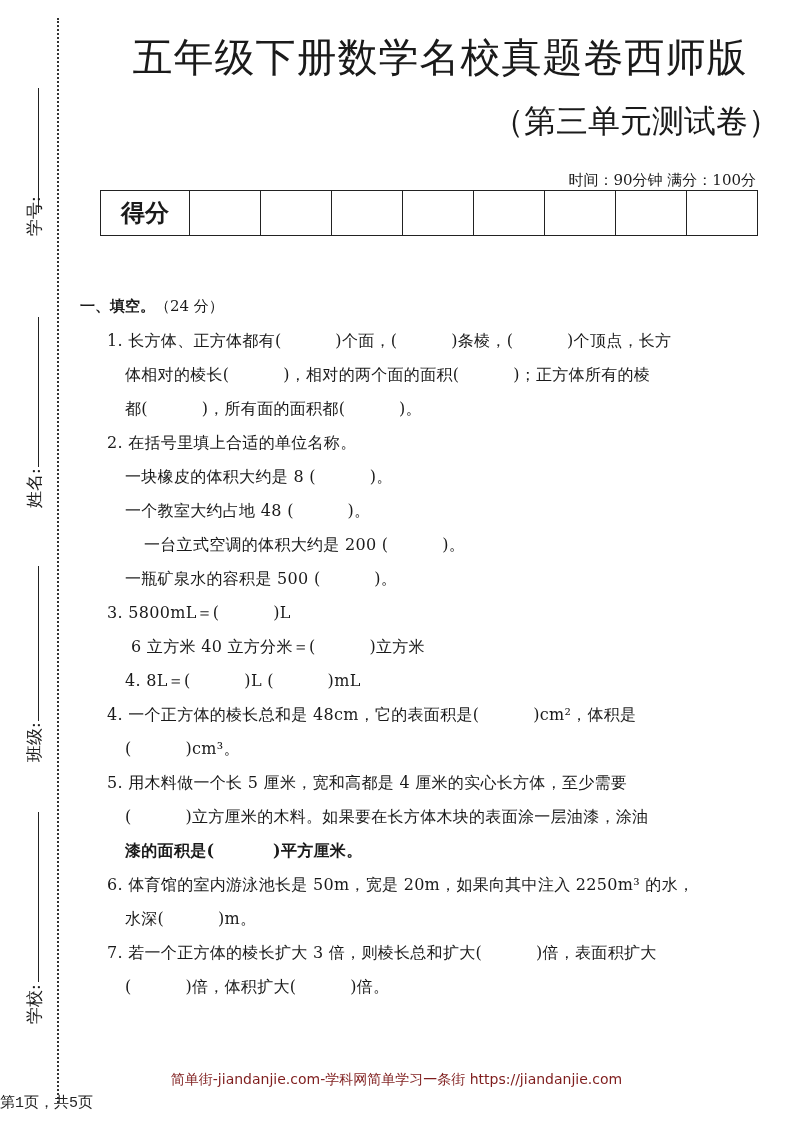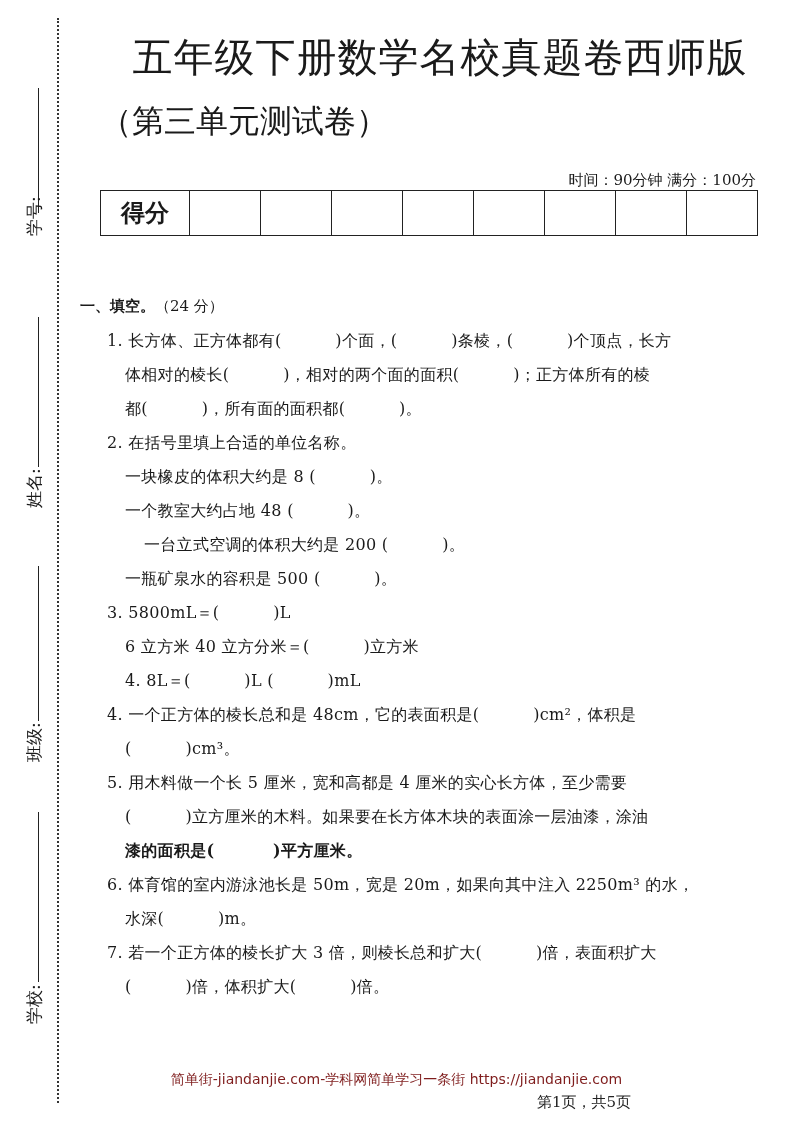--- a/index.html
+++ b/index.html
@@ -10,39 +10,39 @@
   .dotted-line { position: absolute; left: 57px; top: 18px; height: 1085px; width: 0;
                  border-left: 2px dotted #333; }
   .margin-field { position: absolute; left: 18px; width: 30px; }
   .margin-field .underline { position: absolute; left: 20px; width: 0; border-left: 1.5px solid #222; }
   .margin-field .label { position: absolute; left: 4px; width: 24px; font-size: 17px;
                          transform: rotate(-90deg); transform-origin: center center;
                          white-space: nowrap; text-align: center; line-height: 24px; height: 24px; }
 
   .title { position: absolute; left: 100px; top: 30px; width: 680px; text-align: center;
            font-size: 40px; letter-spacing: 1px; font-weight: normal; }
-  .subtitle { position: absolute; left: 100px; top: 100px; width: 680px; text-align: left;
+  .subtitle { position: absolute; left: 100px; top: 100px; width: 680px; text-align: right;
               font-size: 32px; }
   .meta { position: absolute; right: 37px; top: 171px; font-size: 15px; }
 
   table.score { position: absolute; left: 100px; top: 190px; width: 658px; border-collapse: collapse; }
   table.score td { border: 1.5px solid #222; height: 44px; text-align: center;
                    font-size: 24px; font-family: "DejaVu Sans", "Liberation Sans", sans-serif; padding: 0; }
   table.score td.head { font-weight: bold; width: 88px; }
 
   .section-title { position: absolute; left: 80px; top: 297px; font-size: 15px; }
   .section-title b { font-family: "DejaVu Sans", "Liberation Sans", sans-serif; font-weight: bold; }
 
   .content { position: absolute; left: 0; top: 0; }
   .line { position: absolute; font-size: 16px; white-space: pre; letter-spacing: 0.3px; }
 
   .footer-site { position: absolute; left: 0; width: 793px; top: 1071px; text-align: center;
                  font-size: 14px; color: #7f1d1d; font-family: "DejaVu Sans", "Liberation Sans", sans-serif; }
-  .footer-page { position: absolute; left: 0; width: 631px; top: 1093px; text-align: right;
-                 font-size: 15px; color: #222; }
+  .footer-page { position: absolute; left: 0; width: 631px; top: 1093px; text-align: left;
+                 font-size: 15px; color: #222; font-family: Liberation Mono, monospace; }
 </style>
 </head>
 <body>
 
 <div class="dotted-line"></div>
 
 <div class="margin-field" style="top:0;height:1122px;">
   <div class="underline" style="top:88px;height:125px;"></div>
   <div class="label" style="top:212px;">学号:</div>
 </div>
@@ -88,21 +88,21 @@
   <div class="line" style="left:125px;top:365px;">体相对的棱长(          )，相对的两个面的面积(          )；正方体所有的棱</div>
   <div class="line" style="left:125px;top:399px;">都(          )，所有面的面积都(          )。</div>
 
   <div class="line" style="left:107px;top:433px;">2. 在括号里填上合适的单位名称。</div>
   <div class="line" style="left:125px;top:467px;">一块橡皮的体积大约是 8 (          )。</div>
   <div class="line" style="left:125px;top:501px;">一个教室大约占地 48 (          )。</div>
   <div class="line" style="left:125px;top:535px;margin-left:19px;">一台立式空调的体积大约是 200 (          )。</div>
   <div class="line" style="left:125px;top:569px;">一瓶矿泉水的容积是 500 (          )。</div>
 
   <div class="line" style="left:107px;top:603px;">3. 5800mL＝(          )L</div>
-  <div class="line" style="left:125px;top:637px;text-align:right;">6 立方米 40 立方分米＝(          )立方米</div>
+  <div class="line" style="left:131px;top:637px;text-align:right;">6 立方米 40 立方分米＝(          )立方米</div>
   <div class="line" style="left:125px;top:671px;">4. 8L＝(          )L (          )mL</div>
 
   <div class="line" style="left:107px;top:705px;">4. 一个正方体的棱长总和是 48cm，它的表面积是(          )cm²，体积是</div>
   <div class="line" style="left:125px;top:739px;">(          )cm³。</div>
 
   <div class="line" style="left:107px;top:773px;">5. 用木料做一个长 5 厘米，宽和高都是 4 厘米的实心长方体，至少需要</div>
   <div class="line" style="left:125px;top:807px;">(          )立方厘米的木料。如果要在长方体木块的表面涂一层油漆，涂油</div>
   <div class="line" style="left:125px;top:841px;font-weight:bold;">漆的面积是(          )平方厘米。</div>
 
   <div class="line" style="left:107px;top:875px;">6. 体育馆的室内游泳池长是 50m，宽是 20m，如果向其中注入 2250m³ 的水，</div>

